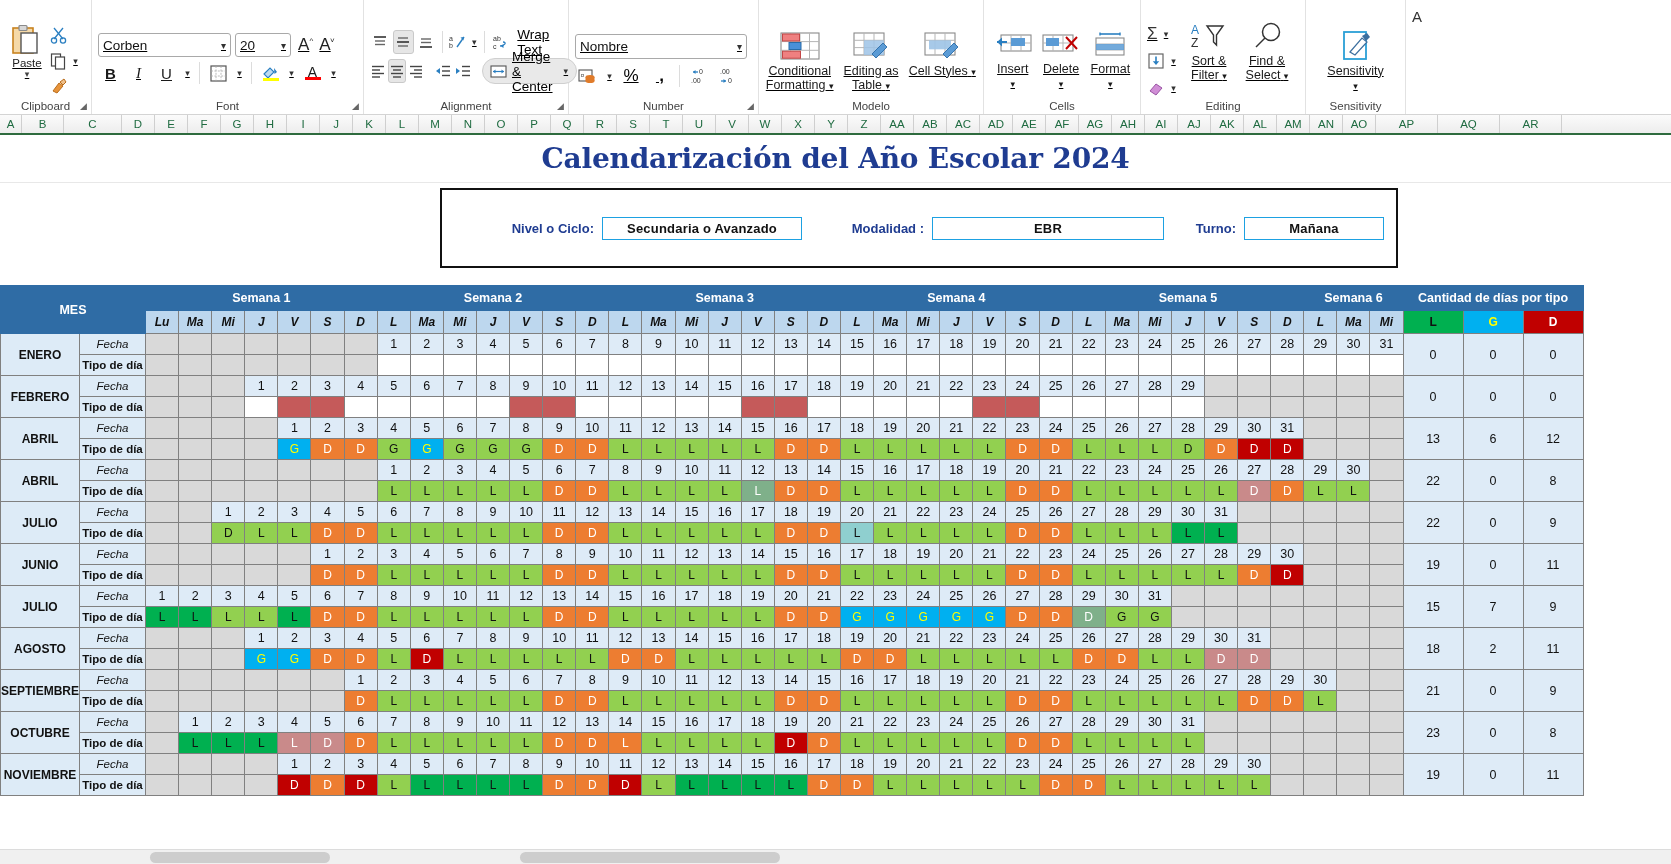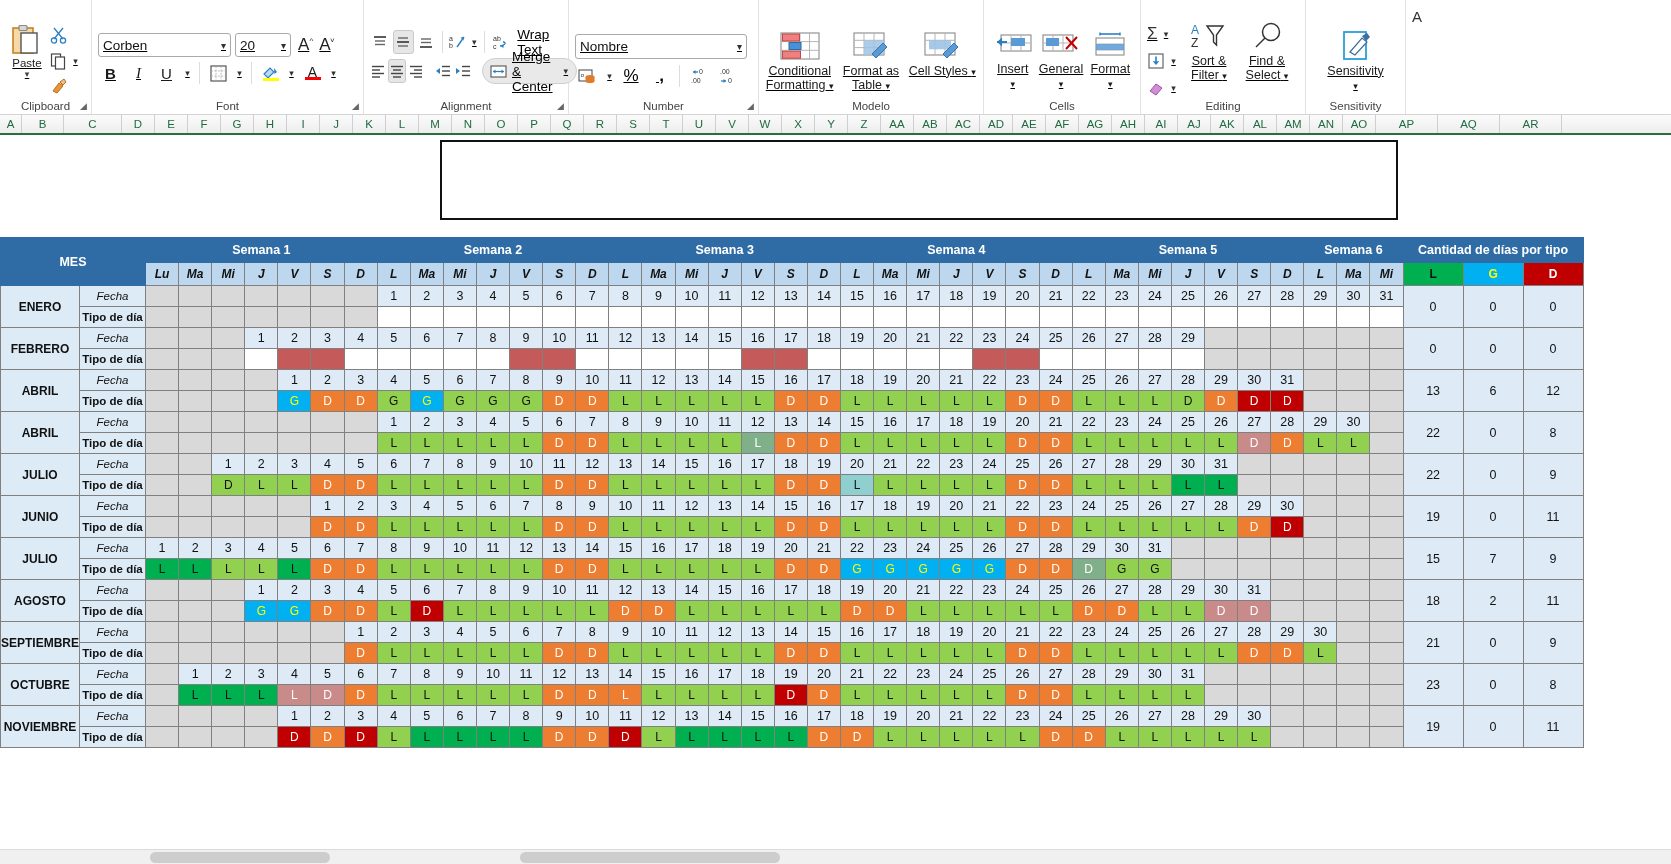--- a/index.html
+++ b/index.html
@@ -510,21 +510,21 @@
           <svg width="42" height="32" viewBox="0 0 42 32">
             <rect x="4" y="3" width="30" height="22" fill="#fff" stroke="#8a8a8a" stroke-width="1.1"></rect>
             <line x1="4" y1="10.3" x2="34" y2="10.3" stroke="#b5b5b5"></line>
               <line x1="4" y1="17.6" x2="34" y2="17.6" stroke="#b5b5b5"></line>
             <line x1="14" y1="3" x2="14" y2="25" stroke="#b5b5b5"></line>
               <line x1="24" y1="3" x2="24" y2="25" stroke="#b5b5b5"></line>
             <rect x="14" y="10.3" width="20" height="14.7" fill="#9dc3e6" opacity="0.85"></rect>
             <path d="M22 24 L33 13 L37 17 L26 28 Z" fill="#5b9bd5" stroke="#2a6ca8" stroke-width="0.9"></path>
           </svg>
         </span>
-        <span class="lbl"><span>Format as Table</span> <span class="cv">▾</span></span>
+        <span class="lbl"><span>Editing as Table</span> <span class="cv">▾</span></span>
       </div>
       <div class="big-btn">
         <span>
           <svg width="42" height="32" viewBox="0 0 42 32">
             <rect x="4" y="3" width="30" height="22" fill="#fff" stroke="#8a8a8a" stroke-width="1.1"></rect>
             <line x1="4" y1="10.3" x2="34" y2="10.3" stroke="#b5b5b5"></line>
             <line x1="14" y1="3" x2="14" y2="25" stroke="#b5b5b5"></line>
               <line x1="24" y1="3" x2="24" y2="25" stroke="#b5b5b5"></line>
             <rect x="8" y="10.3" width="22" height="9" fill="#9dc3e6" opacity="0.9"></rect>
             <path d="M22 24 L33 13 L37 17 L26 28 Z" fill="#5b9bd5" stroke="#2a6ca8" stroke-width="0.9"></path>
@@ -556,21 +556,21 @@
         <span>
           <svg width="40" height="28" viewBox="0 0 40 28">
             <rect x="2" y="3" width="30" height="16" fill="#fff" stroke="#8a8a8a" stroke-width="1.1"></rect>
             <line x1="2" y1="11" x2="32" y2="11" stroke="#b5b5b5"></line>
               <line x1="12" y1="3" x2="12" y2="19" stroke="#b5b5b5"></line>
               <line x1="22" y1="3" x2="22" y2="19" stroke="#b5b5b5"></line>
             <rect x="5" y="6" width="13" height="8" fill="#5b9bd5"></rect>
             <path d="M25 5 L36 17 M36 5 L25 17" stroke="#c00000" stroke-width="2"></path>
           </svg>
         </span>
-        <span class="lbl"><span>General</span><br><span class="cv">▾</span></span>
+        <span class="lbl"><span>Delete</span><br><span class="cv">▾</span></span>
       </div>
       <div class="big-btn" style="width:52px">
         <span>
           <svg width="40" height="28" viewBox="0 0 40 28">
             <line x1="10" y1="2" x2="30" y2="2" stroke="#2a7fc1" stroke-width="1.6"></line>
             <line x1="10" y1="0.5" x2="10" y2="3.5" stroke="#2a7fc1" stroke-width="1.4"></line>
               <line x1="30" y1="0.5" x2="30" y2="3.5" stroke="#2a7fc1" stroke-width="1.4"></line>
             <rect x="6" y="6" width="28" height="17" fill="#fff" stroke="#8a8a8a" stroke-width="1.1"></rect>
             <line x1="6" y1="12" x2="34" y2="12" stroke="#b5b5b5"></line>
               <line x1="6" y1="18" x2="34" y2="18" stroke="#b5b5b5"></line>
@@ -781,23 +781,34 @@
     <div class="ch" style="width: 62px;">
       <span>AQ</span>
     </div>
     <div class="ch" style="width: 62px;">
       <span>AR</span>
     </div>
   </div>
 
 <div id="sheet">
 
+  <div id="title-row">
+    <div id="doc-title">Calendarización del Año Escolar 2024</div>
+  </div>
 
   <div id="info-wrap">
     <div id="info-panel">
+      <div class="info-line">
+        <div class="info-lbl" style="width:150px">Nivel o Ciclo:</div>
+        <div class="info-val" style="width:200px">Secundaria o Avanzado</div>
+        <div class="info-lbl" style="width:130px">Modalidad :</div>
+        <div class="info-val" style="width:232px">EBR</div>
+        <div class="info-lbl" style="width:80px">Turno:</div>
+        <div class="info-val" style="width:140px">Mañana</div>
+      </div>
     </div>
   </div>
 
   <div id="cal-wrap">
     <table id="cal">
       <thead>
         <tr id="week-hdr-row">
             <th class="hdr-blue" colspan="2" rowspan="2" style="width: 141px; height: 48px;">MES</th>
             <th class="hdr-blue" colspan="7" style="height: 24px;">Semana 1</th>
             <th class="hdr-blue" colspan="7" style="height: 24px;">Semana 2</th>

